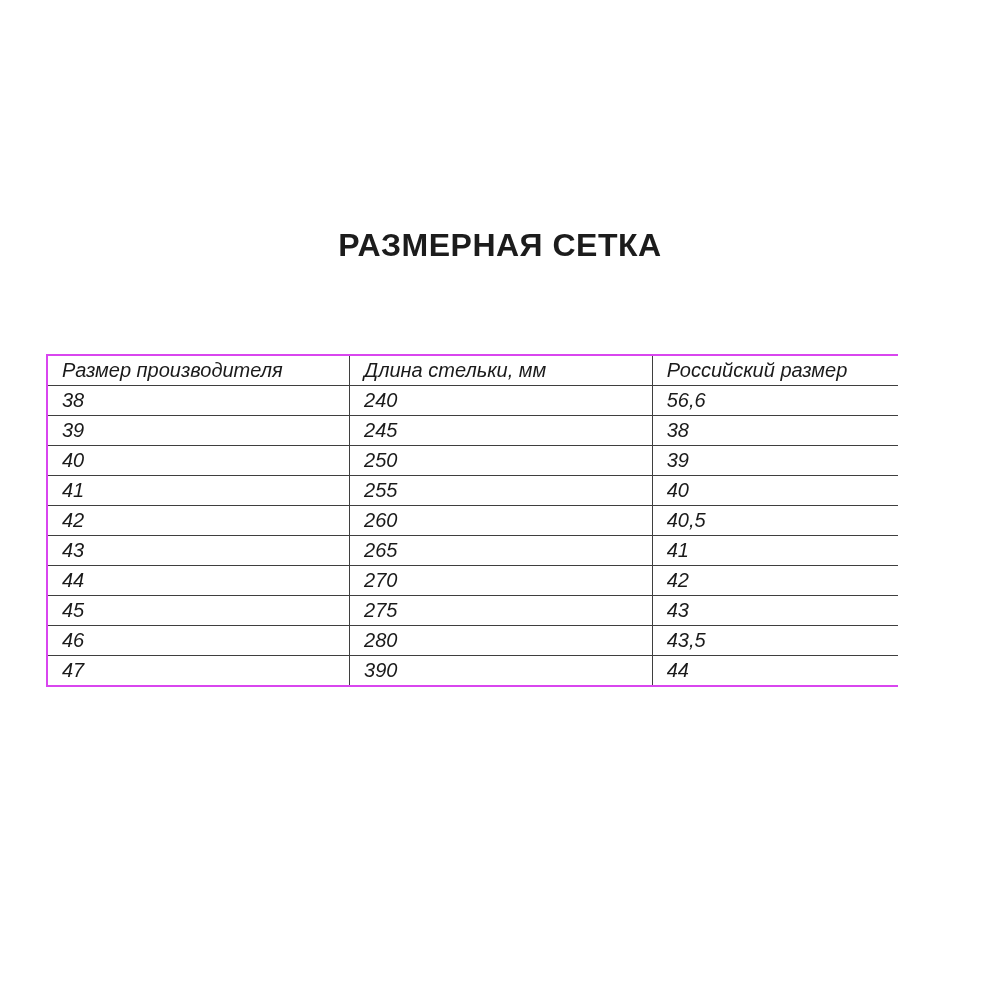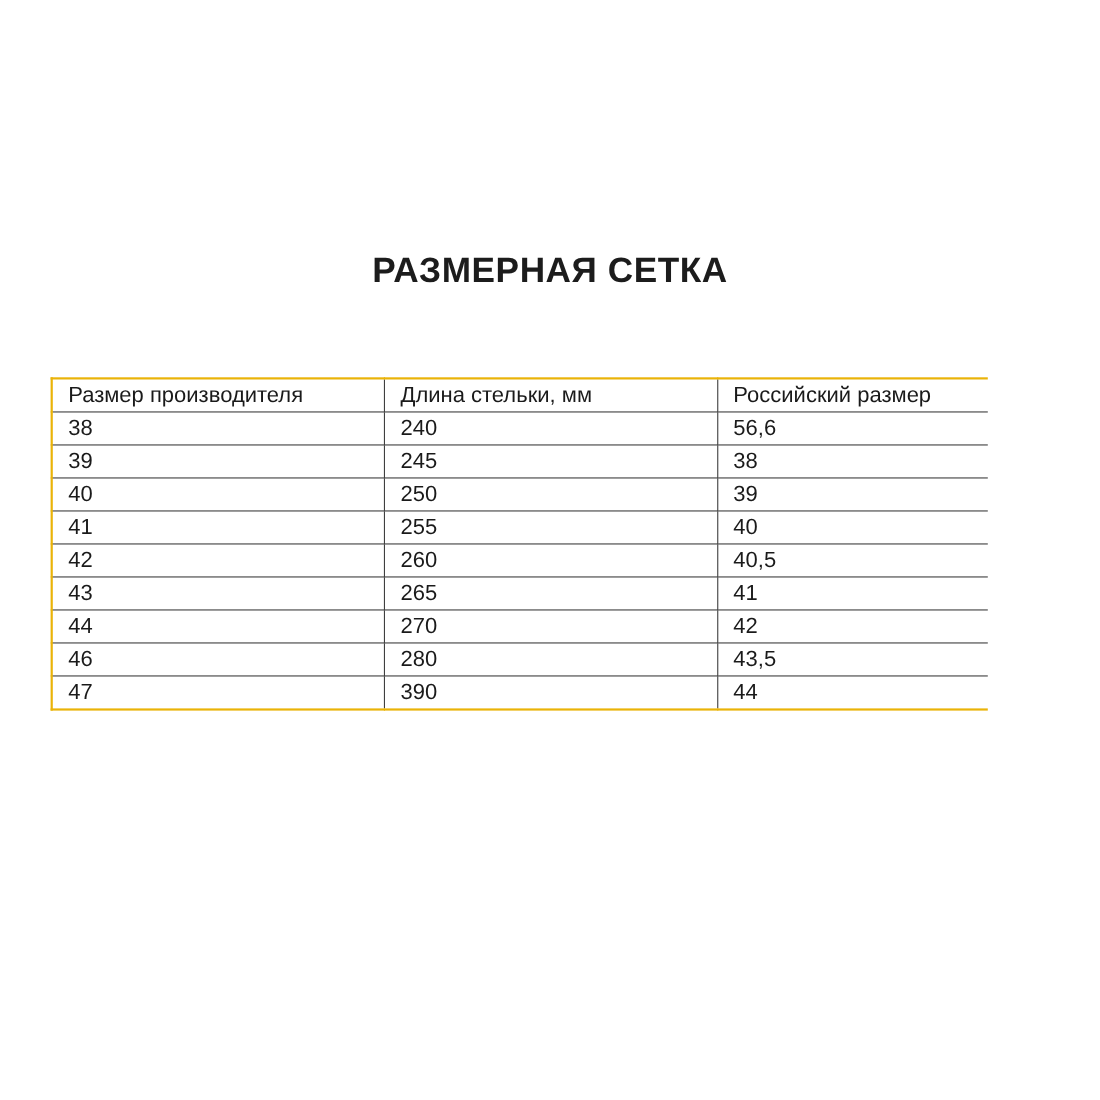--- a/index.html
+++ b/index.html
@@ -27,25 +27,26 @@
     text-align: center;
     font-size: 32px;
     font-weight: 800;
     letter-spacing: 0.5px;
     color: #1c1c1c;
     line-height: 1;
   }
   table.size-table {
     position: absolute;
     left: 46px;
-    top: 343px;
+    top: 354px;
     width: 908px;
     border-collapse: collapse;
     table-layout: fixed;
-    border: 2px solid #eab308;
+    border: 2px solid #d946ef;
+    font-style: italic;
   }
   .size-table col.c1 { width: 33.4%; }
   .size-table col.c2 { width: 33.4%; }
   .size-table col.c3 { width: 33.2%; }
   .size-table th, .size-table td {
     border: 1.5px solid #3f3f3f;
     height: 29px;
     padding: 0 14px;
     text-align: left;
     vertical-align: middle;
@@ -111,20 +112,25 @@
           <td>43</td>
           <td>265</td>
           <td>41</td>
         </tr>
         <tr>
           <td>44</td>
           <td>270</td>
           <td>42</td>
         </tr>
         <tr>
+          <td>45</td>
+          <td>275</td>
+          <td>43</td>
+        </tr>
+        <tr>
           <td>46</td>
           <td>280</td>
           <td>43,5</td>
         </tr>
         <tr>
           <td>47</td>
           <td>390</td>
           <td>44</td>
         </tr>
       </tbody>

